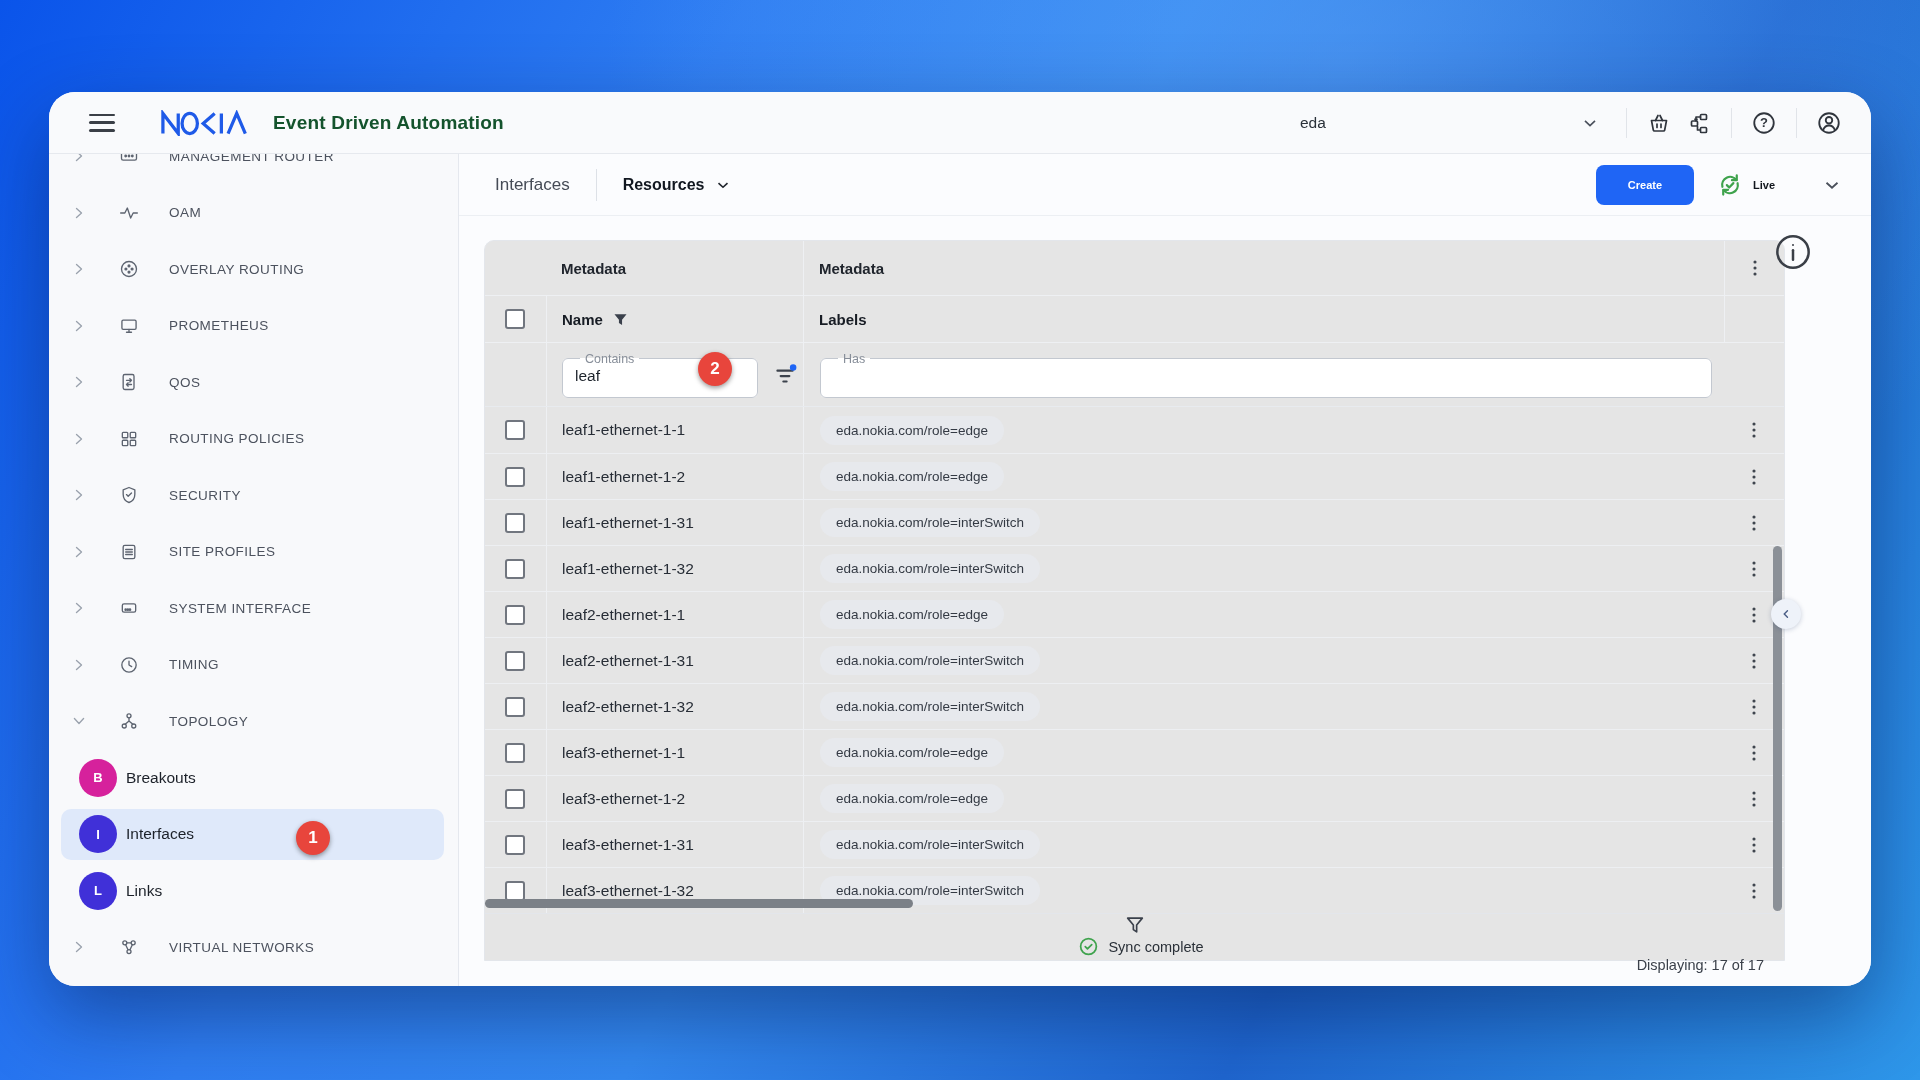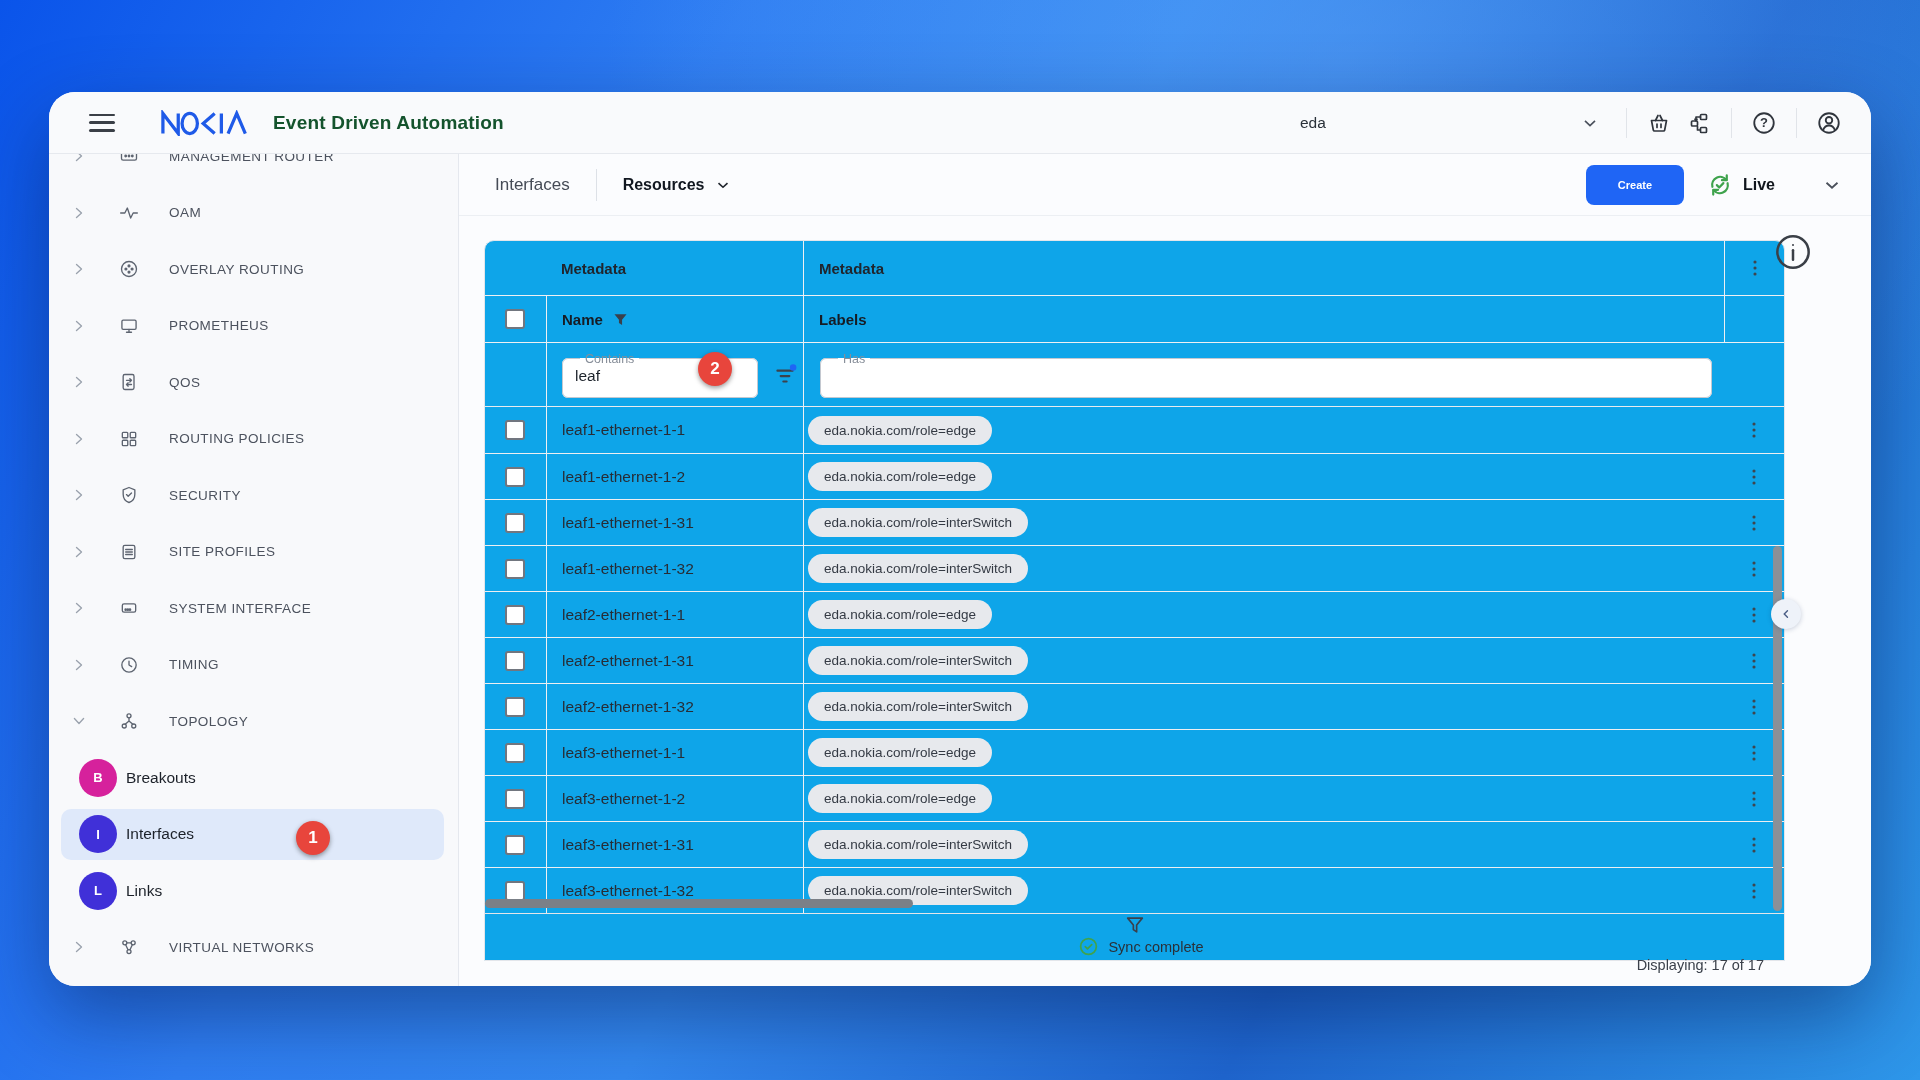--- a/index.html
+++ b/index.html
@@ -46,46 +46,46 @@
   .slabel { font-size:15.5px; font-weight:500; color:#1c2129; }
   
   .main { flex:1; display:flex; flex-direction:column; background:#fbfcfe; min-width:0; }
   .toolbar { flex:0 0 62px; display:flex; align-items:center; padding:0 20px 0 36px; border-bottom:1px solid #eceff3; }
   .page-title { font-size:17px; color:#454b56; font-weight:500; }
   .tb-div { width:1px; height:32px; background:#dde1e7; margin:0 26px; }
   .view-select { display:flex; align-items:center; gap:10px; cursor:pointer; }
   .view-select .vs-label { font-size:16px; font-weight:600; color:#111720; }
   .btn-create { margin-left:auto; width:98px; height:40px; border:none; border-radius:8px; background:var(--accent,#1f65f5); color:#fff; font-family:inherit; font-size:11px; font-weight:700; cursor:pointer; }
   .live-wrap { display:flex; align-items:center; gap:9px; margin-left:22px; }
-  .live-label { font-size:16px; font-weight:600; color:#11161d; }
+  .live-label { font-size:11px; font-weight:600; color:#11161d; }
   .tb-chev { margin-left:46px; margin-right:8px; color:#4a505b; cursor:pointer; }
   .content { flex:1; position:relative; padding:24px 0 0 25px; }
   
-  .card { width:1301px; background:#0ea5e9; border:1px solid #e3e6eb; border-radius:10px 10px 0 0; position:relative; }
+  .card { width:1301px; background:#e5e5e5; border:1px solid #e3e6eb; border-radius:10px 10px 0 0; position:relative; }
   .trow { display:grid; grid-template-columns:61px 257px 921px 1fr; align-items:center; }
   .ghead { height:55px; border-bottom:1px solid #eef0f3; }
   .ghead .gh { font-size:15px; font-weight:600; color:#20252d; padding-left:15px; }
   .chead { height:47px; border-bottom:1px solid #eef0f3; }
   .chead .ch { font-size:15px; font-weight:700; color:#171c24; padding-left:15px; display:flex; align-items:center; gap:9px; }
   .frow { height:64px; border-bottom:1px solid #e8ebef; }
   .bl { border-left:1px solid #eef0f3; height:100%; display:flex; align-items:center; }
   .cbcell { padding-left:20px; height:100%; display:flex; align-items:center; }
   .checkbox { width:20px; height:20px; border:2px solid #71767f; border-radius:3px; background:#fff; cursor:pointer; }
   fieldset.flt { border:1.5px solid #c3c8d0; border-radius:6px; height:46px; padding:0 12px 4px; background:#fff; }
   fieldset.flt legend { font-size:12.5px; color:#878e99; padding:0 5px; margin-left:5px; }
   fieldset.flt input { border:none; outline:none; background:transparent; font-family:inherit; font-size:15.5px; color:#1d232b; width:100%; padding-top:1px; }
   .flt-name-wrap { padding-left:15px; display:flex; align-items:center; gap:14px; width:100%; }
   .flt-name-wrap fieldset { width:196px; }
   .flt-has-wrap { padding-left:16px; width:100%; }
   .flt-has-wrap fieldset { width:892px; }
   .filter-lines { position:relative; color:#3c424c; cursor:pointer; }
   .drow { height:46px; border-top:1px solid #edeff2; }
   .drow:first-child { border-top:none; }
   .name-cell { font-size:15.5px; font-weight:500; color:#272d36; padding-left:15px; height:100%; display:flex; align-items:center; }
-  .labels-cell { padding-left:4px; height:100%; display:flex; align-items:center; gap:8px; }
+  .labels-cell { padding-left:16px; height:100%; display:flex; align-items:center; gap:8px; }
   .chip { background:#e7e9ed; color:#343a44; font-size:13.5px; padding:7px 16px; border-radius:15px; white-space:nowrap; }
   .kebab-cell { display:flex; justify-content:center; color:#3f454e; cursor:pointer; }
   
   .card-footer { height:47px; border-top:1px solid #e3e6eb; display:flex; align-items:center;flex-direction:column; }
   .cf-funnel { width:61px; display:flex; justify-content:center; color:#3a404b; cursor:pointer; }
   .cf-div { width:1px; height:100%; background:#eef0f3; }
   .sync { display:flex; align-items:center; gap:9px; padding-left:13px; }
   .sync-text { font-size:14.5px; color:#2a3038; }
   .displaying { margin-left:auto; font-size:14.5px; color:#3a404a; padding-right:20px; }
   .cf-endcell { width:62px; height:100%; border-left:1px solid #eef0f3; }

